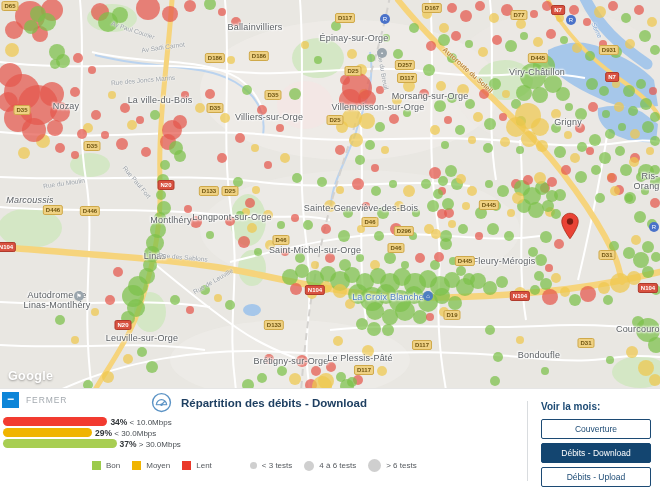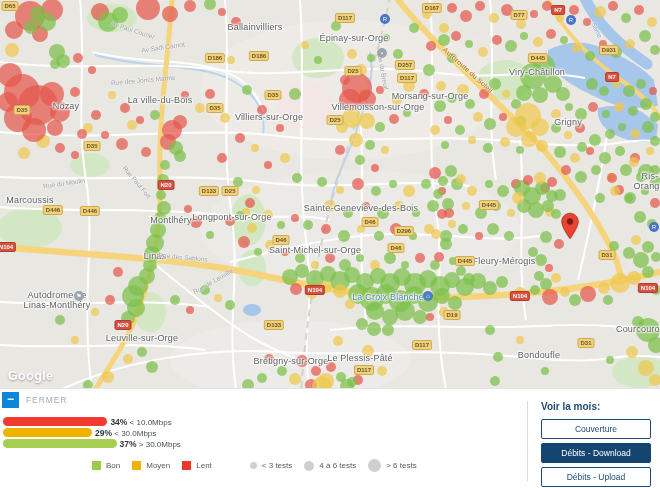--- a/index.html
+++ b/index.html
@@ -566,21 +566,21 @@
     <div id="labels">
         <div class="town" style="left: 255px; top: 27px;">Ballainvilliers</div>
         <div class="town" style="left: 354px; top: 38px;">Épinay-sur-Orge</div>
         <div class="town" style="left: 537px; top: 72px;">Viry-Châtillon</div>
         <div class="town" style="left: 430px; top: 96px;">Morsang-sur-Orge</div>
         <div class="town" style="left: 568px; top: 122px;">Grigny</div>
         <div class="town" style="left: 66px; top: 106px;">Nozay</div>
         <div class="town" style="left: 160px; top: 100px; text-align: right;">La ville-du-Bois</div>
         <div class="town" style="left: 269px; top: 117px;">Villiers-sur-Orge</div>
         <div class="town" style="left: 378px; top: 107px;">Villemoisson-sur-Orge</div>
-        <div class="town" style="left: 30px; top: 200px;">Marcoussis</div>
+        <div class="town" style="left: 30px; top: 200px; font-style: italic;">Marcoussis</div>
         <div class="town" style="left: 171px; top: 220px;">Montlhéry</div>
         <div class="town" style="left: 232px; top: 217px;">Longpont-sur-Orge</div>
         <div class="town" style="left: 361px; top: 208px;">Sainte-Geneviève-des-Bois</div>
         <div class="town" style="left: 315px; top: 250px;">Saint-Michel-sur-Orge</div>
         <div class="town" style="left: 504px; top: 261px;">Fleury-Mérogis</div>
         <div class="town" style="left: 155px; top: 256px;">Linas</div>
         <div class="town" style="left: 57px; top: 300px;">Autodrome de
 Linas-Montlhéry</div>
         <div class="town" style="left: 142px; top: 338px;">Leuville-sur-Orge</div>
         <div class="town" style="left: 291px; top: 361px;">Brétigny-sur-Orge</div>
@@ -654,20 +654,30 @@
 
     <div id="watermark">Google</div>
   </div>
 
   <div id="panel">
     <div id="fermer">
       <span class="sq">−</span>
       <span class="lbl">FERMER</span>
     </div>
 
+    <div id="header">
+      <svg width="21" height="21" viewBox="0 0 24 24">
+        <circle cx="12" cy="12" r="10.2" fill="#fff" stroke="#5b93c5" stroke-width="1.6"></circle>
+        <path d="M6.2,14.5 a5.8,5.8 0 0 1 11.6,0" fill="none" stroke="#5b93c5" stroke-width="1.4"></path>
+        <line x1="12" y1="14.5" x2="15.8" y2="10.6" stroke="#5b93c5" stroke-width="1.4"></line>
+        <circle cx="12" cy="14.5" r="1.4" fill="#5b93c5"></circle>
+        <line x1="5.5" y1="14.5" x2="18.5" y2="14.5" stroke="#5b93c5" stroke-width="1.2"></line>
+      </svg>
+      <span id="title">Répartition des débits - Download</span>
+    </div>
 
     <div id="stats">
         <div class="stat">
           <span class="bar" style="background: rgb(242, 59, 48); width: 104.38px;"></span>
           <span class="txt"><b>34%</b> &lt; 10.0Mbps</span>
         </div>
         <div class="stat">
           <span class="bar" style="background: rgb(240, 180, 0); width: 89.03px;"></span>
           <span class="txt"><b>29%</b> &lt; 30.0Mbps</span>
         </div>

